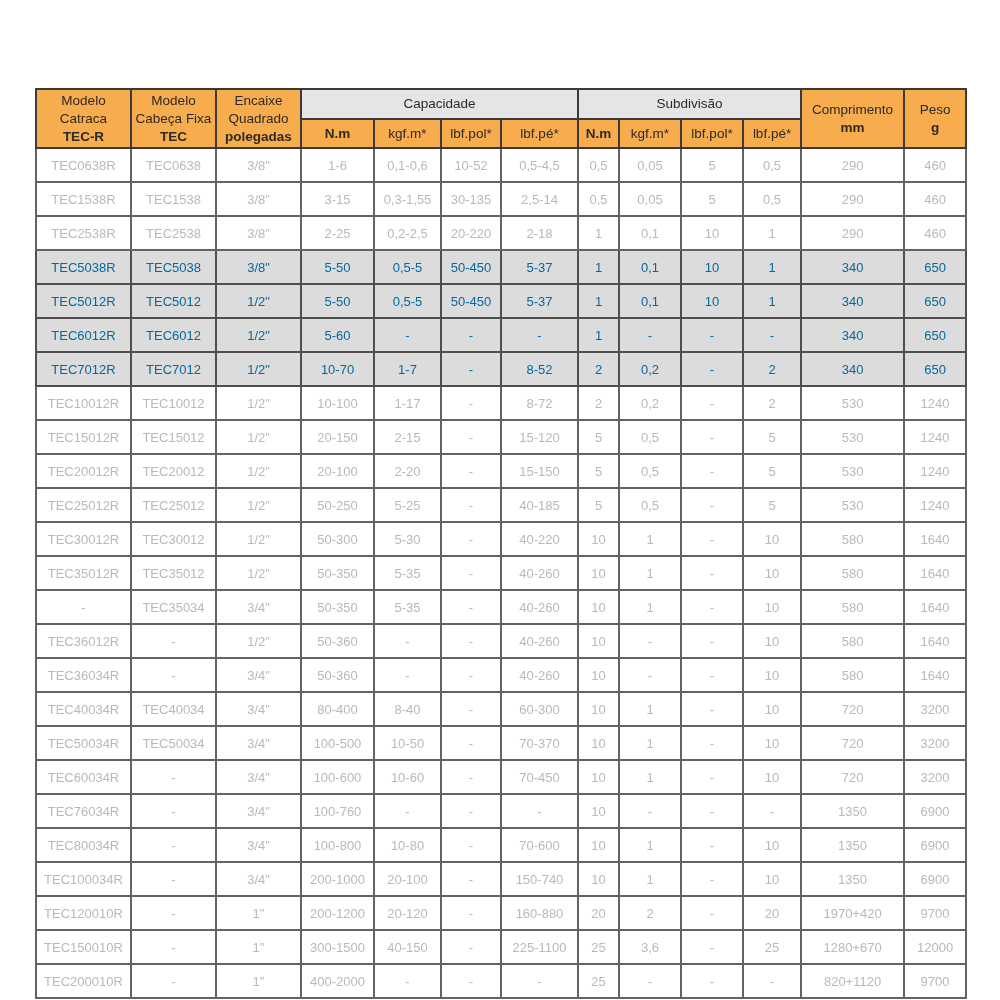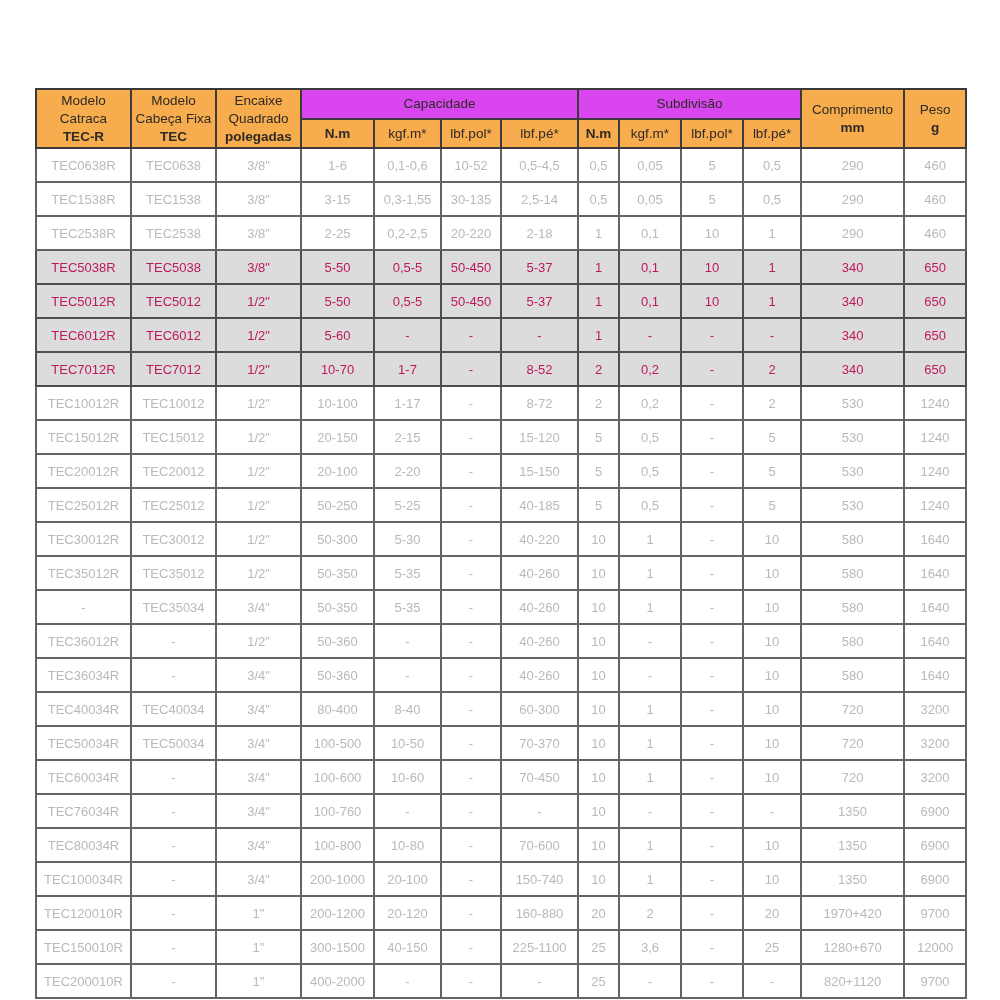--- a/index.html
+++ b/index.html
@@ -28,40 +28,40 @@
     border: 2px solid #3a3a3a;
     font-weight: 400;
     color: #2e2a25;
     font-size: 13.5px;
     line-height: 1.32;
     text-align: center;
     vertical-align: middle;
     padding: 2px 1px;
   }
   thead th.group {
-    background: #d946ef;
+    background: #e5e5e5;
     height: 28px;
   }
   thead tr.units-row th { height: 27px; }
   thead .bold { font-weight: 700; }
   tbody td {
     height: 34px;
     border: 2px solid #636363;
     background: #ffffff;
     color: #b9b9b9;
     font-size: 13px;
     text-align: center;
     vertical-align: middle;
     padding: 0 2px;
     white-space: nowrap;
     overflow: hidden;
   }
   tbody tr.hl td {
     background: #dcdcdc;
-    color: #be185d;
+    color: #0369a1;
     border-color: #4f4f4f;
   }
 </style>
 </head>
 <body>
 
 <div class="page">
   <table class="spec-table">
     <colgroup>
       <col style="width:95px">

